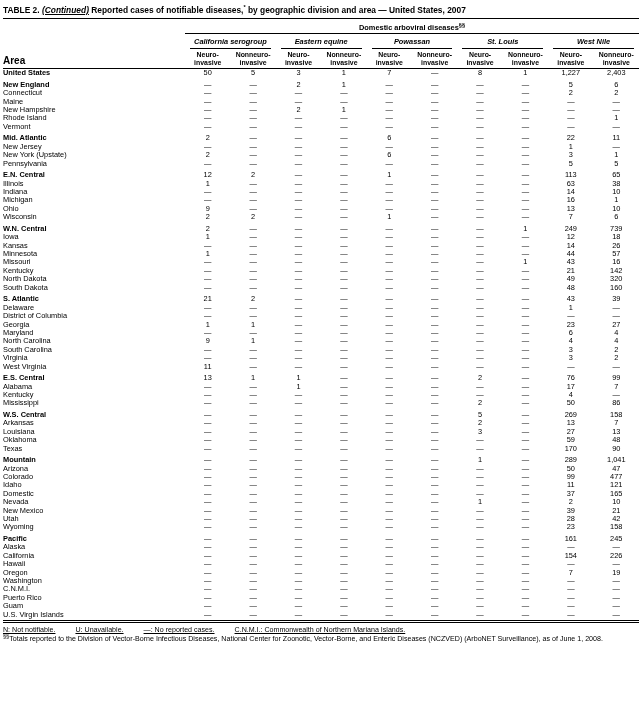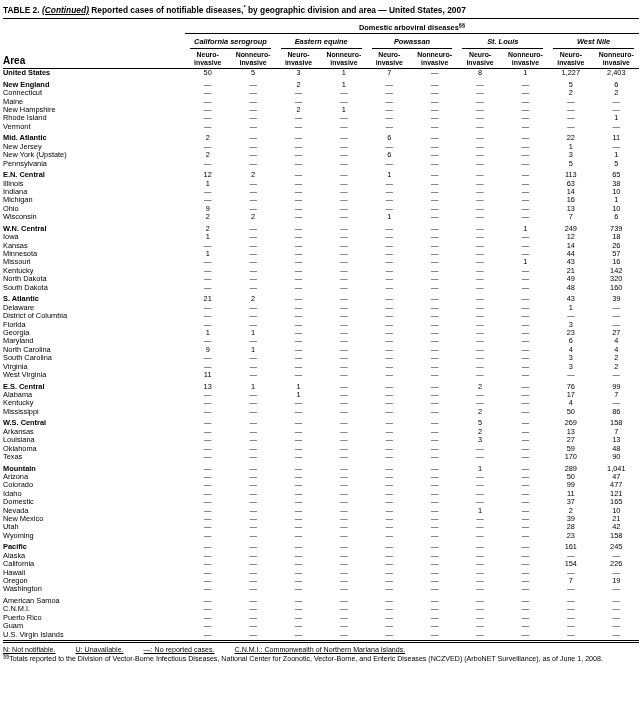--- a/index.html
+++ b/index.html
@@ -471,33 +471,20 @@
           <td class="val-cell">—</td>
           <td class="val-cell">—</td>
           <td class="val-cell">—</td>
           <td class="val-cell">—</td>
           <td class="val-cell">—</td>
           <td class="val-cell">—</td>
           <td class="val-cell">—</td>
           <td class="val-cell">—</td>
         </tr>
         <tr>
-          <td class="area-cell">Florida</td>
-          <td class="val-cell">—</td>
-          <td class="val-cell">—</td>
-          <td class="val-cell">—</td>
-          <td class="val-cell">—</td>
-          <td class="val-cell">—</td>
-          <td class="val-cell">—</td>
-          <td class="val-cell">—</td>
-          <td class="val-cell">—</td>
-          <td class="val-cell">3</td>
-          <td class="val-cell">—</td>
-        </tr>
-        <tr>
           <td class="area-cell">Georgia</td>
           <td class="val-cell">1</td>
           <td class="val-cell">1</td>
           <td class="val-cell">—</td>
           <td class="val-cell">—</td>
           <td class="val-cell">—</td>
           <td class="val-cell">—</td>
           <td class="val-cell">—</td>
           <td class="val-cell">—</td>
           <td class="val-cell">23</td>
@@ -862,33 +849,20 @@
           <td class="val-cell">—</td>
           <td class="val-cell">—</td>
           <td class="val-cell">—</td>
           <td class="val-cell">—</td>
           <td class="val-cell">—</td>
           <td class="val-cell">7</td>
           <td class="val-cell">19</td>
         </tr>
         <tr>
           <td class="area-cell">Washington</td>
-          <td class="val-cell">—</td>
-          <td class="val-cell">—</td>
-          <td class="val-cell">—</td>
-          <td class="val-cell">—</td>
-          <td class="val-cell">—</td>
-          <td class="val-cell">—</td>
-          <td class="val-cell">—</td>
-          <td class="val-cell">—</td>
-          <td class="val-cell">—</td>
-          <td class="val-cell">—</td>
-        </tr>
-        <tr class="gap">
-          <td class="area-cell">American Samoa</td>
           <td class="val-cell">—</td>
           <td class="val-cell">—</td>
           <td class="val-cell">—</td>
           <td class="val-cell">—</td>
           <td class="val-cell">—</td>
           <td class="val-cell">—</td>
           <td class="val-cell">—</td>
           <td class="val-cell">—</td>
           <td class="val-cell">—</td>
           <td class="val-cell">—</td>

